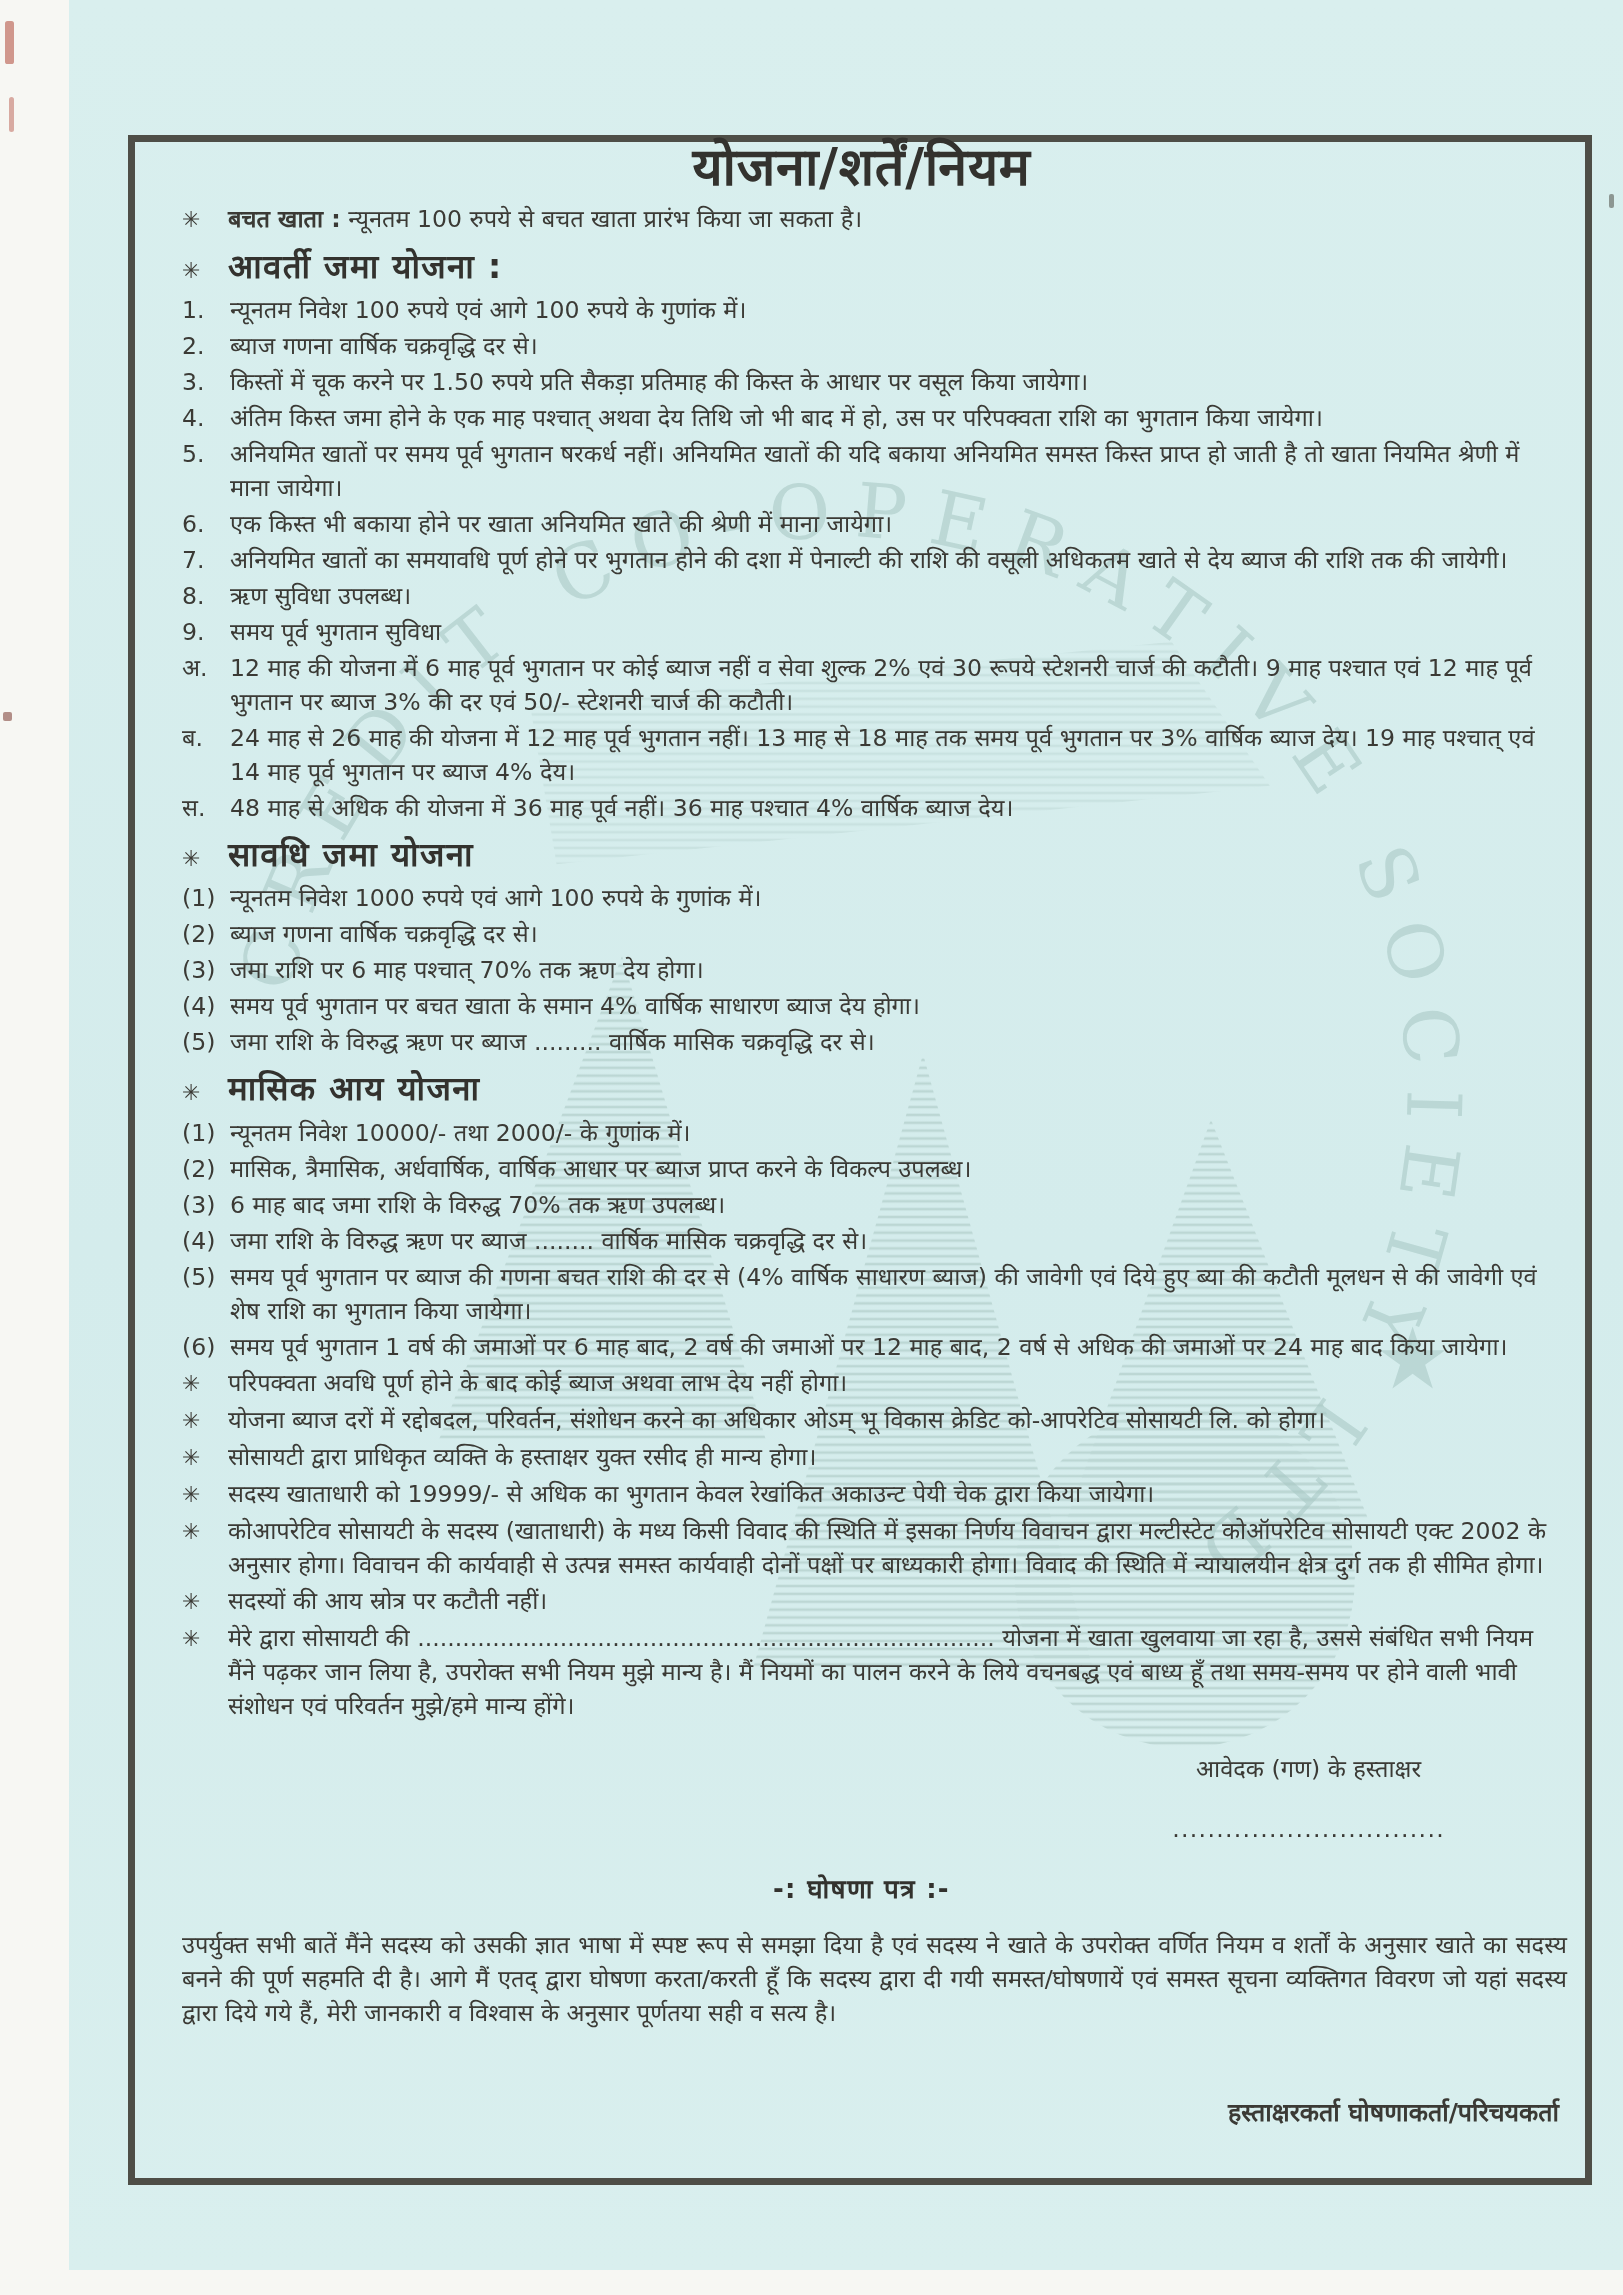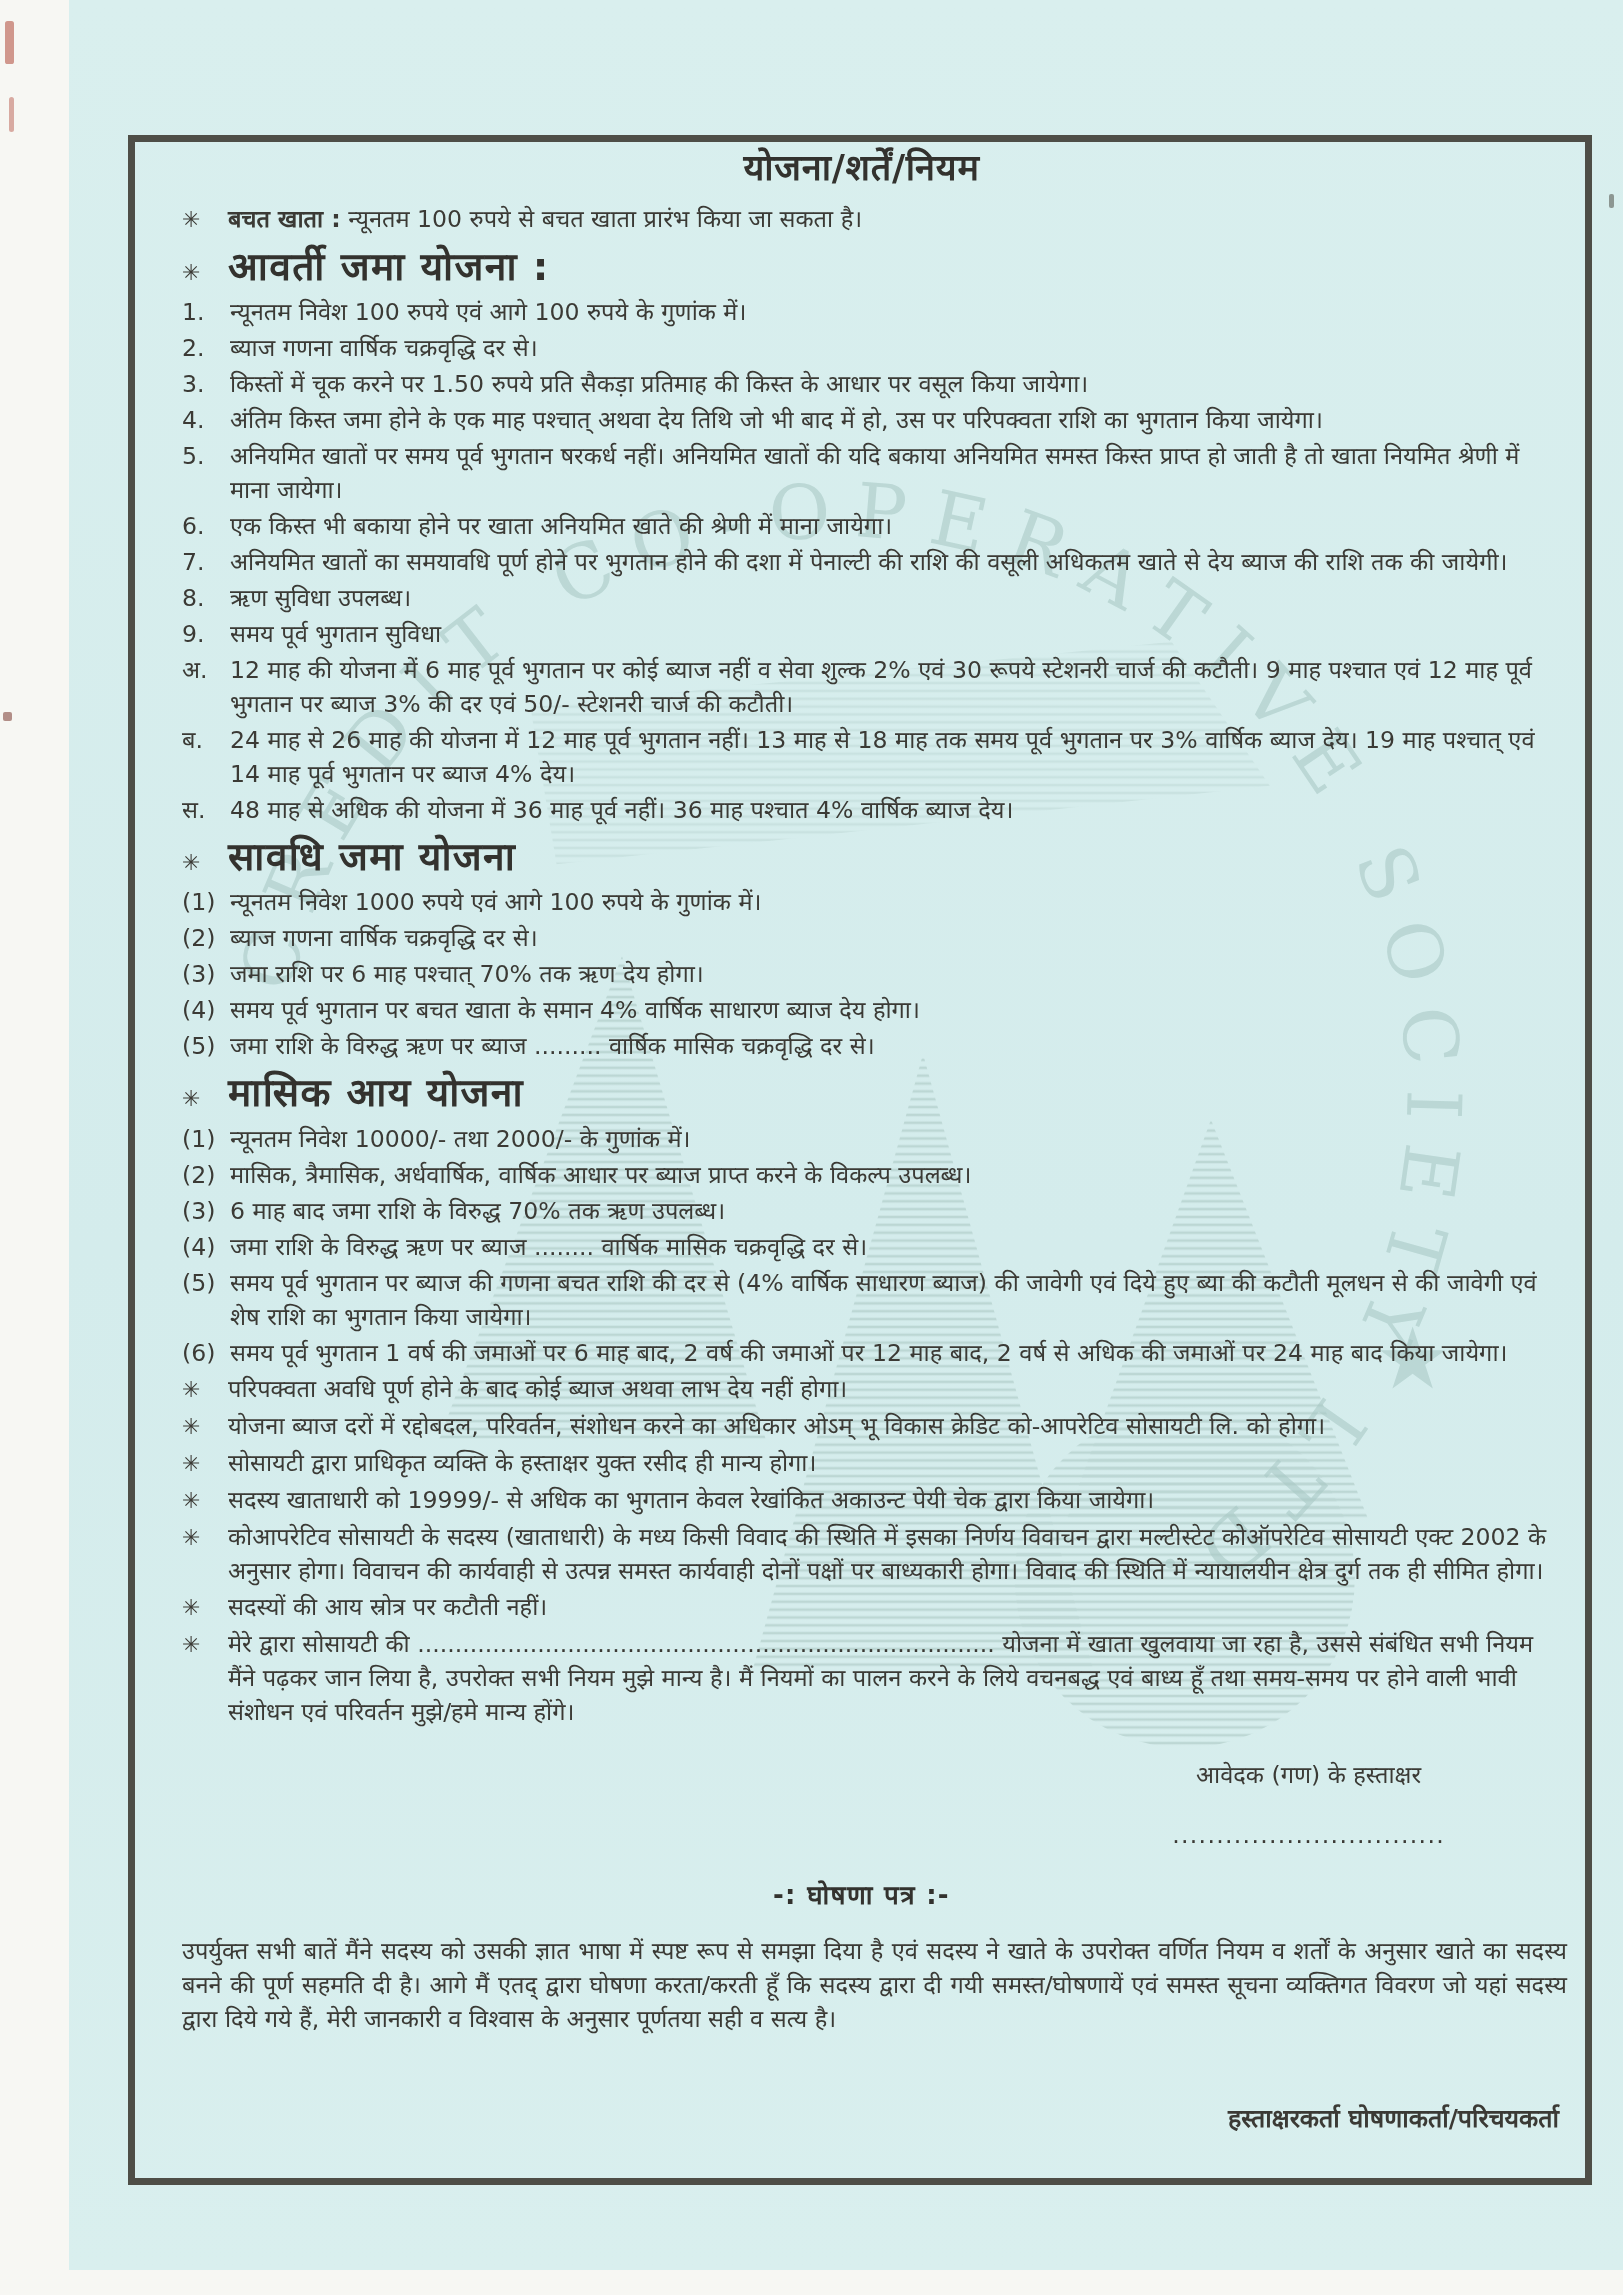--- a/index.html
+++ b/index.html
@@ -19,31 +19,31 @@
   }
   .watermark{
     position:absolute;left:190px;top:367px;width:1309px;height:1505px;
     opacity:0.55;pointer-events:none;
   }
   .content{
     position:absolute;left:139px;top:144px;width:1445px;
     font-size:23.6px;line-height:34px;
   }
   .page-title{
-    text-align:center;font-size:36px;line-height:47px;font-weight:bold;
+    text-align:center;font-size:52px;line-height:47px;font-weight:bold;
     letter-spacing:0.7px;margin:0 0 10.5px 0;color:#33322e;
   }
   .row{display:flex;align-items:baseline;padding-left:43px;margin-bottom:2px;}
   .marker{flex:0 0 46px;font-size:22px;color:#3b3a35;}
   .num{flex:0 0 48px;}
   .txt{flex:1;padding-right:32px;}
   .lbl{font-weight:bold;}
   .sec-row{margin:9.2px 0 5.2px 0;}
   .sec-head{
-    font-size:39px;line-height:41px;font-weight:bold;letter-spacing:1.3px;color:#33322e;
+    font-size:33px;line-height:41px;font-weight:bold;letter-spacing:1.3px;color:#33322e;
   }
   .rate{margin-left:27.5px;}
   .sig-block{
     width:max-content;margin:29px 139px 17px auto;text-align:center;
   }
   .sig-dots{margin-top:26px;letter-spacing:1.3px;}
   .decl-head{
     text-align:center;font-size:26px;line-height:43px;font-weight:bold;
     letter-spacing:1.3px;margin:22px 0 17px 0;color:#33322e;
   }

